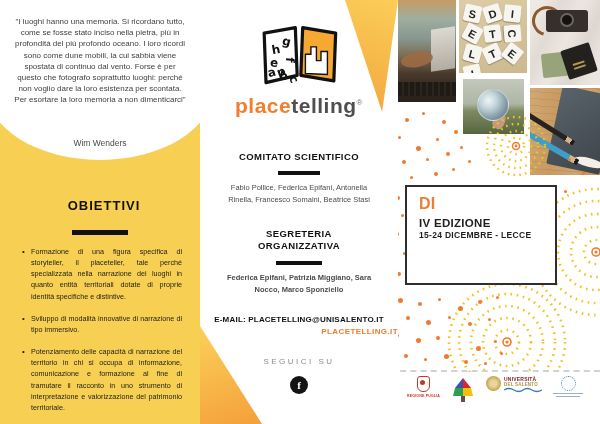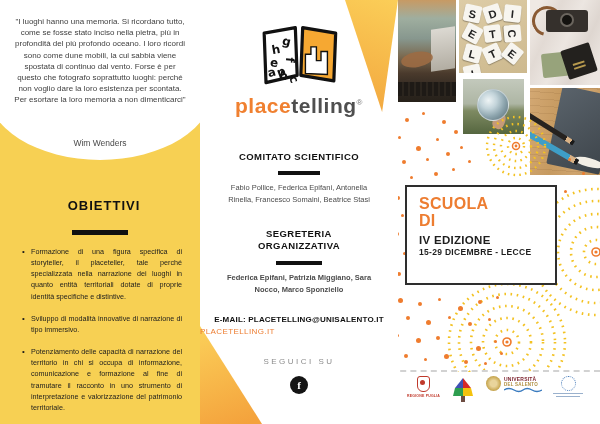--- a/index.html
+++ b/index.html
@@ -41,22 +41,22 @@
   .t-comitato { top:151px; }
   .t-segreteria { top:228px; left:39px; width:120px; }
   .rule-c1 { left:78px; top:171px; width:42px; height:3.5px; }
   .rule-c2 { left:76px; top:261px; width:46px; height:3.5px; }
   .names { position:absolute; width:160px; left:19px; text-align:center; font-size:7.5px;
            line-height:1.55; color:#4c4c4c; }
   .n1 { top:182px; }
   .n2 { top:272px;font-weight:bold; }
   .email-line { position:absolute; left:0; top:315px; width:198px; text-align:center;
                 font-size:8px; font-weight:bold; color:#111; letter-spacing:0.2px; }
-  .site-line { position:absolute; left:0; top:327px; width:198px; text-align:left;
-               font-size:8px; font-weight:normal; color:#ED7D31; letter-spacing:0.4px; }
+  .site-line { position:absolute; left:0; top:327px; width:198px; text-align:right;
+               font-size:8px; font-weight:bold; color:#ED7D31; letter-spacing:0.4px; }
   .follow-line { position:absolute; left:0; top:357px; width:198px; text-align:center;
                  font-size:8px; color:#8c8c8c; letter-spacing:2.5px; }
   .fb { position:absolute; left:50%; top:376px; transform:translateX(-50%); width:18px; height:18px;
         background:#141414; border-radius:50%; color:#fff; font-size:11px; font-weight:bold;
         text-align:center; line-height:18px; font-family:"Liberation Serif", serif; }
 
   
   .panel-right { position:absolute; left:390px; top:0; width:210px; height:424px; background:#fff; z-index:1; }
   .photo { position:absolute; overflow:hidden; z-index:1; }
   .ph-laptop { left:8px; top:0; width:58px; height:102px;
@@ -311,24 +311,23 @@
         <span class="dot" style="left: 104px; top: 340px; width: 3px; height: 3px;"></span>
         <span class="dot" style="left: 14px; top: 354px; width: 4px; height: 4px;"></span>
         <span class="dot" style="left: 34px; top: 358px; width: 3px; height: 3px;"></span>
         <span class="dot" style="left: 54px; top: 354px; width: 5px; height: 5px;"></span>
         <span class="dot" style="left: 74px; top: 360px; width: 4px; height: 4px;"></span>
         <span class="dot" style="left: 94px; top: 362px; width: 3px; height: 3px;"></span>
         <span class="dot" style="left: 110px; top: 352px; width: 3px; height: 3px;"></span>
       </div>
 
     <div class="school-box">
-      <div class="school-title">SCUOLA</div>
       <div class="school-title">DI</div>
       <div class="school-edition">IV EDIZIONE</div>
-      <div class="school-date">15-29 DICEMBRE - LECCE</div>
+      <div class="school-date">15-24 DICEMBRE - LECCE</div>
     </div>
 
     <div class="dash-sep"></div>
 
     <div class="logos-row">
       <div class="logo-item">
         <div class="shield"></div>
         <div class="logo-caption">REGIONE PUGLIA</div>
       </div>
       <div class="logo-item">

